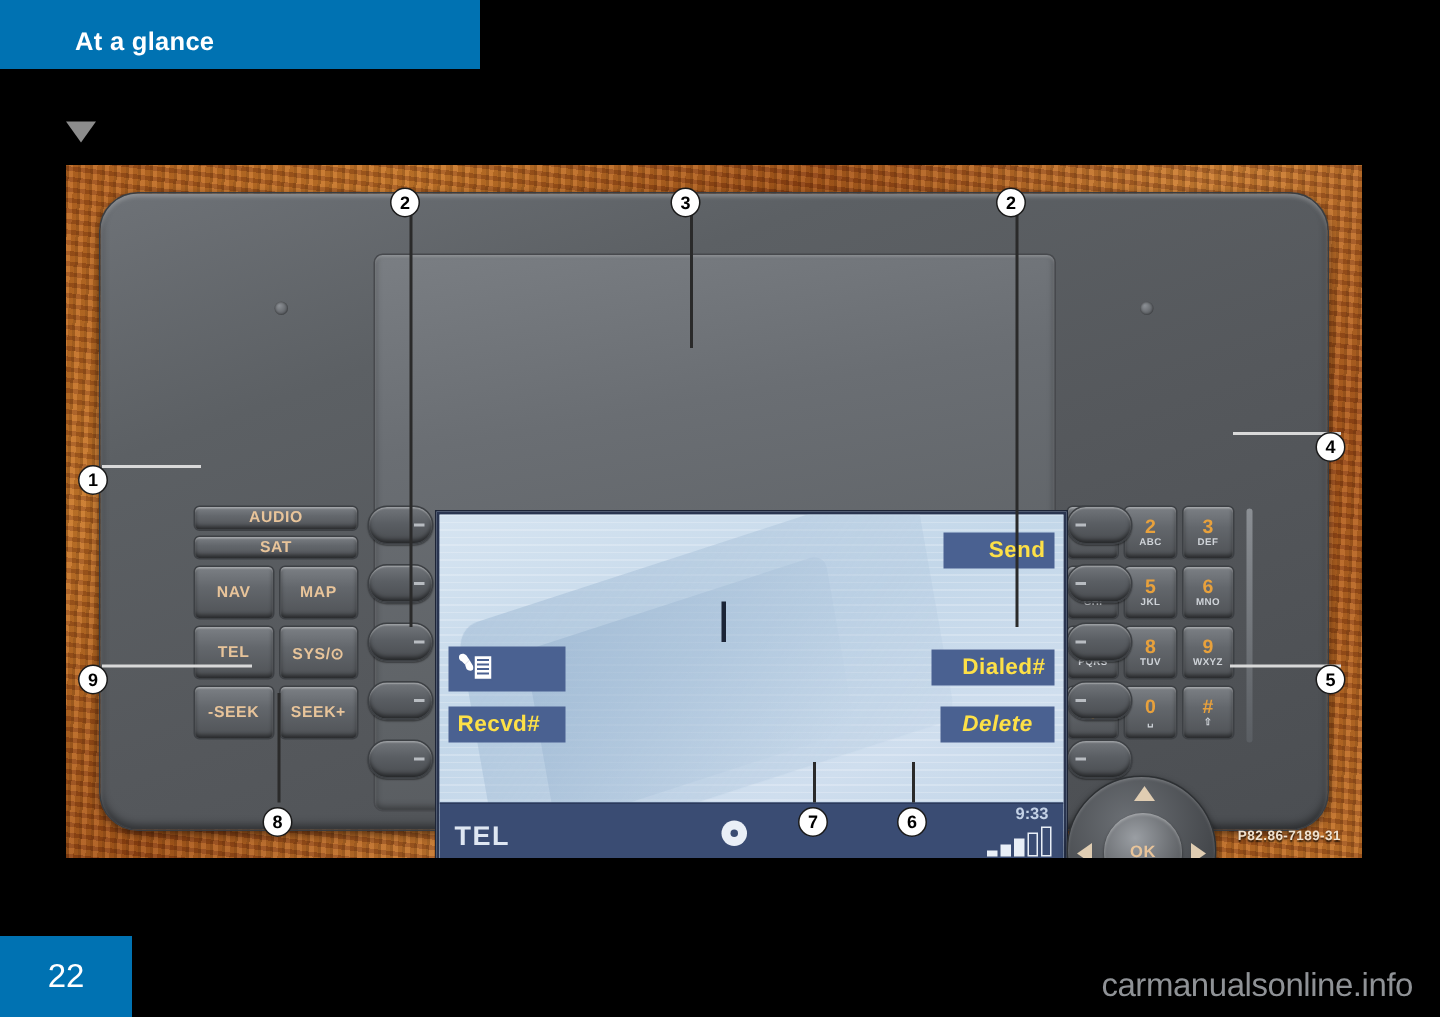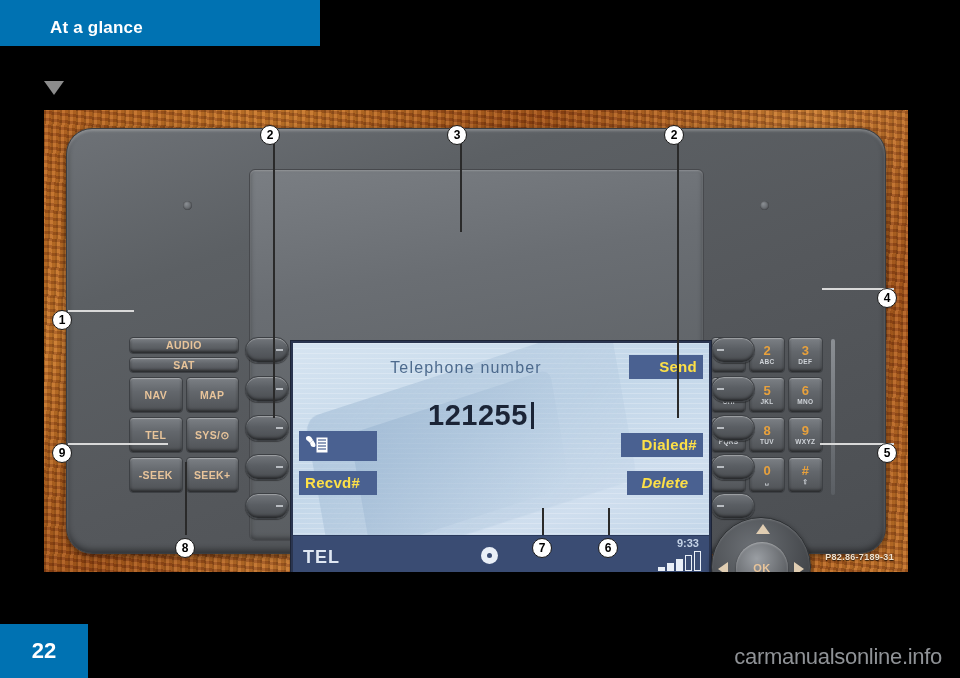--- a/index.html
+++ b/index.html
@@ -224,21 +224,21 @@
     position:absolute; right:14px; bottom:10px; color:#f0e2d0;
     font-size:9px; font-weight:bold; letter-spacing:.3px;
     text-shadow:0 1px 1px rgba(0,0,0,.7);
   }
 
   
   #page-badge{
     position:absolute; left:0; bottom:0; width:88px; height:54px;
     background:#0072b2; color:#fff;
     display:flex; align-items:center; justify-content:center;
-    font-size:22px; font-weight:bold;
+    font-size:22px; font-weight:normal;
   }
   #site-watermark{
     position:absolute; right:18px; bottom:8px;
     color:#8f9296; font-size:22px; letter-spacing:-.3px;
   }
 </style>
 </head>
 <body>
 
 <div id="header-bar"></div>
@@ -366,24 +366,23 @@
       <div class="softkey" style="top:156px;">
           <span class="dash"></span>
         </div>
     </div>
 
     <div id="lcd">
       <div id="lcd-bg"></div>
       <div id="lcd-watermark"></div>
       <div id="lcd-watermark2"></div>
 
-      <div id="lcd-title">Telephone number</div>
 
       <div id="lcd-number">
-        <span>121255</span><span id="lcd-caret"></span>
+        <span id="lcd-caret"></span>
       </div>
 
       <div class="softlabel" id="btn-send">Send</div>
       <div class="softlabel" id="btn-dialed">Dialed#</div>
       <div class="softlabel" id="btn-delete">Delete</div>
       <div class="softlabel" id="btn-recvd">Recvd#</div>
 
       <div class="softlabel" id="btn-phonebook">
         <svg id="phonebook-icon" width="26" height="22" viewBox="0 0 26 22">
           <path d="M2 4 C2 2, 5 1, 7 3 L9 6 L6 9 L4 7 C2 6, 2 5, 2 4 Z" fill="#ffffff"></path>

